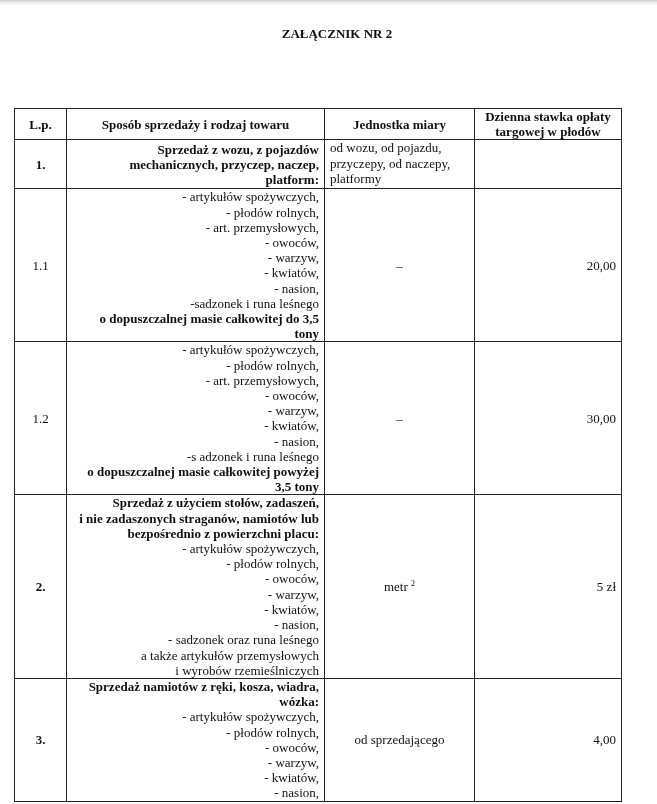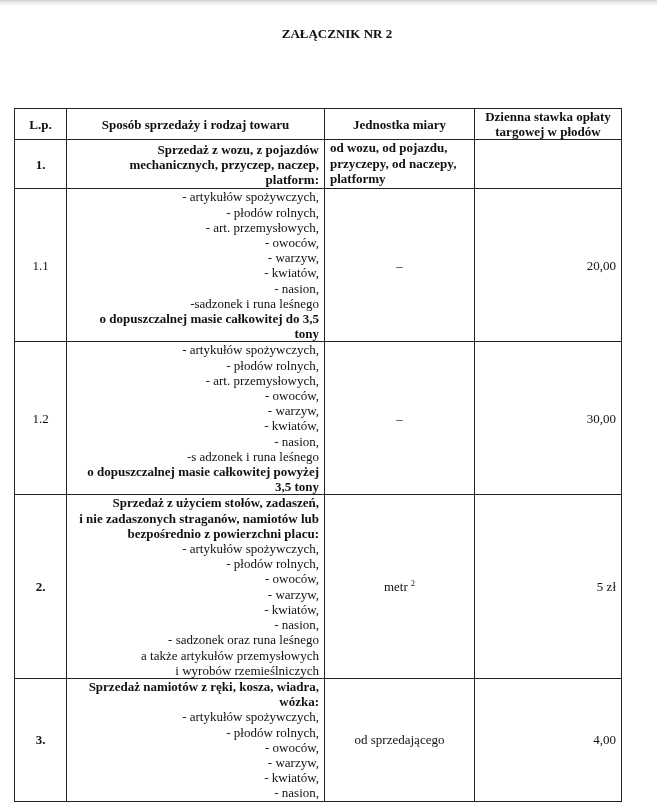--- a/index.html
+++ b/index.html
@@ -78,21 +78,21 @@
       vertical-align: top;
     }
     td.desc .line { white-space: nowrap; display: block; }
     td.desc .b { font-weight: bold; }
     td.unit {
       text-align: center;
     }
     td.unit.left {
       text-align: left;
       vertical-align: top;
-      font-weight: bold;
+      font-weight: normal;
     }
     td.unit .line { display: block; white-space: nowrap; }
     td.rate { text-align: right; }
     sup { font-size: 8px; vertical-align: super; line-height: 0; }
   </style>
 </head>
 <body>
 
 <div class="top-shadow"></div>
 

